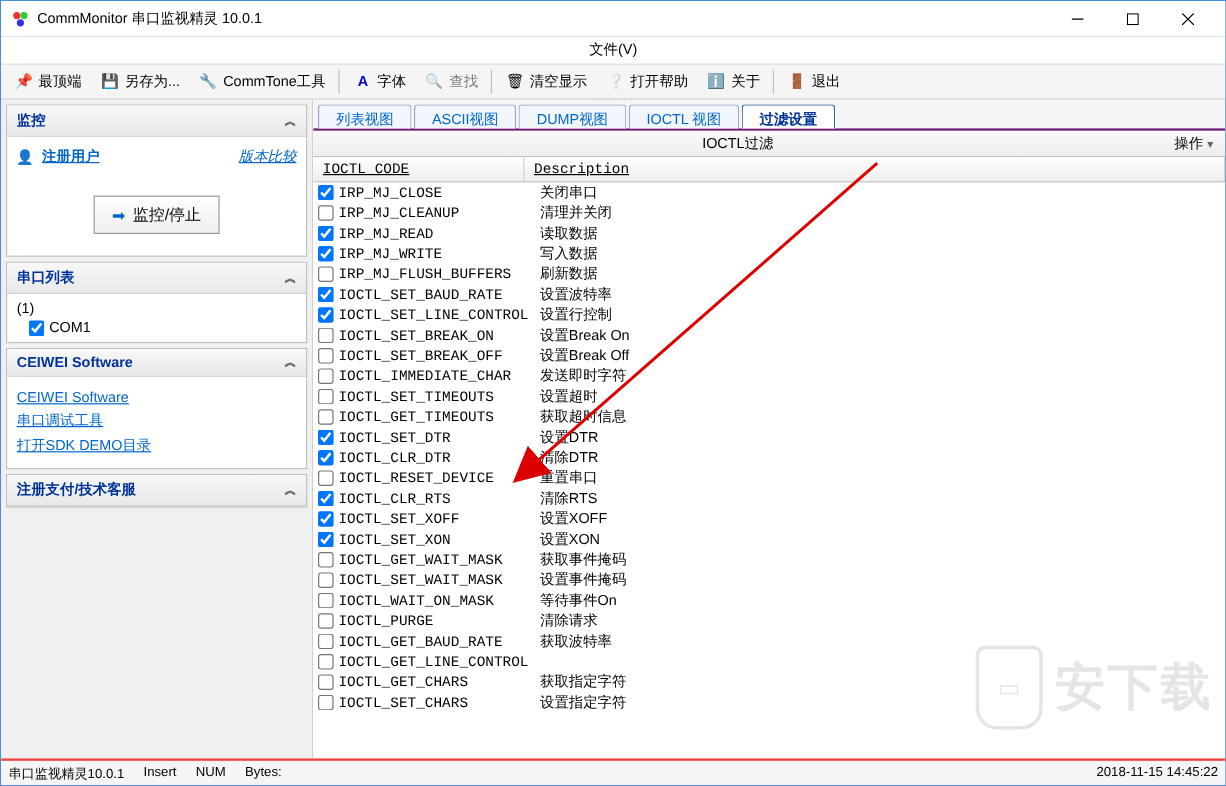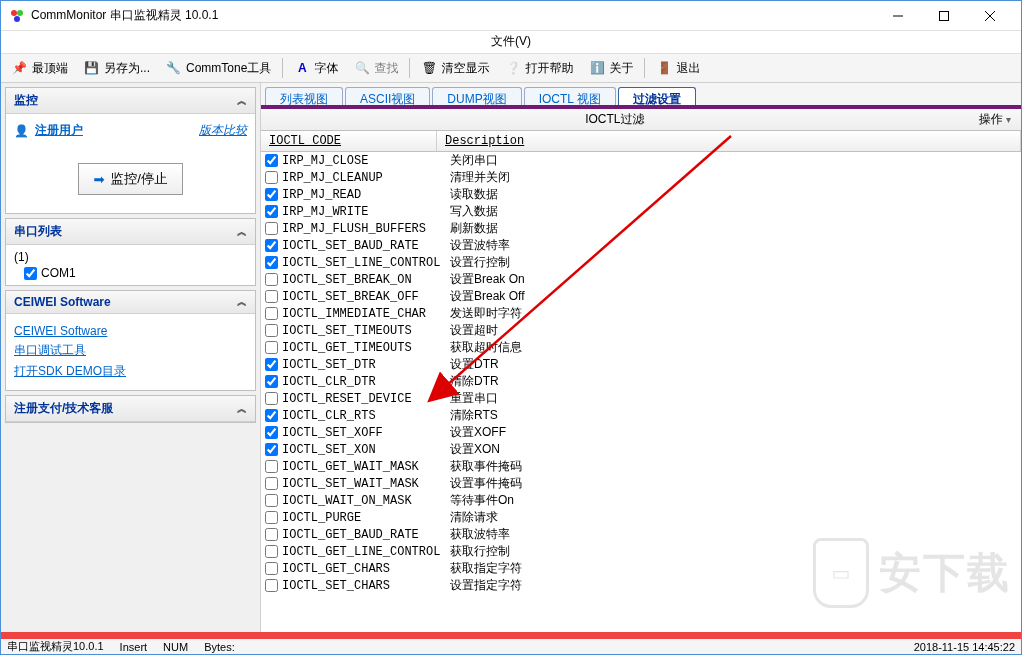--- a/index.html
+++ b/index.html
@@ -20,36 +20,36 @@
 .left-panel { width: 260px; background: #f0f0f0; border-right: 1px solid #d0d0d0; display: flex; flex-direction: column; overflow-y: auto; padding: 4px; gap: 4px; }
 .panel-section { background: #fff; border: 1px solid #c0c0c0; }
 .panel-header { background: linear-gradient(#f8f8f8, #e8e8e8); padding: 4px 8px; display: flex; align-items: center; justify-content: space-between; font-weight: bold; color: #003399; border-bottom: 1px solid #d0d0d0; cursor: pointer; }
 .panel-body { padding: 8px; }
 .user-link { color: #0066cc; text-decoration: underline; font-weight: bold; cursor: pointer; }
 .version-link { color: #0066cc; text-decoration: underline; font-style: italic; cursor: pointer; float: right; }
 .monitor-btn { display: inline-flex; align-items: center; gap: 6px; padding: 6px 14px; border: 1px solid #999; background: linear-gradient(#fff,#eee); cursor: pointer; margin: 10px auto; }
 .link-item { color: #0066cc; text-decoration: underline; cursor: pointer; display: block; padding: 2px 0; }
 .tree-item { display: flex; align-items: center; gap: 4px; padding: 1px 0; }
 .right-panel { flex: 1; display: flex; flex-direction: column; background: #fff; overflow: hidden; }
-.tabs { display: flex; height: 26px; background: #f5f5f5; border-bottom: 4px solid #701a75; padding-left: 4px; padding-top: 4px; }
+.tabs { display: flex; height: 26px; background: #f5f5f5; border-bottom: 2px solid #701a75; padding-left: 4px; padding-top: 4px; }
 .tab { padding: 3px 14px; border: 1px solid #9ac; border-bottom: none; margin-right: 2px; background: #f0f6fc; color: #0066cc; cursor: pointer; border-radius: 3px 3px 0 0; font-size: 12px; }
 .tab.active { background: #fff; font-weight: bold; color: #003399; border-color: #369; }
 .filter-header { display: flex; align-items: center; background: linear-gradient(#f8f8f8,#eee); border-bottom: 1px solid #c0c0c0; height: 22px; }
 .filter-title { flex: 1; text-align: center; font-size: 12px; }
 .filter-actions { padding: 0 10px; cursor: pointer; }
 .list-container { flex: 1; overflow-y: auto; position: relative; }
 .list-header { display: flex; background: linear-gradient(#fff,#eee); border-bottom: 1px solid #c0c0c0; position: sticky; top: 0; }
 .list-header-cell { padding: 3px 8px; border-right: 1px solid #d0d0d0; font-family: "Courier New", monospace; font-size: 12px; text-decoration: underline; }
 .col-code { width: 176px; }
 .col-desc { flex: 1; }
 .list-row { display: flex; align-items: center; height: 17px; padding-left: 4px; }
 .list-row input[type=checkbox] { margin-right: 4px; }
 .list-cell-code { width: 168px; font-family: "Courier New", monospace; font-size: 12px; white-space: nowrap; overflow: hidden; }
 .list-cell-desc { flex: 1; font-size: 12px; }
-.statusbar { height: 22px; display: flex; align-items: center; padding: 0 6px; background: #f5f5f5; border-top: 7px solid #ef4444; gap: 16px; font-size: 11px; }
+.statusbar { height: 22px; display: flex; align-items: center; padding: 0 6px; background: #f5f5f5; border-top: 2px solid #ef4444; gap: 16px; font-size: 11px; }
 .statusbar .spacer { flex: 1; }
 .status-link { color: #0066cc; text-decoration: underline; cursor: pointer; }
 .chevron { font-size: 10px; color: #666; }
 .arrow-overlay { position: absolute; pointer-events: none; }
 svg { display: block; }
 .watermark { position: absolute; right: 10px; bottom: 24px; opacity: 0.12; pointer-events: none; display: flex; align-items: center; gap: 10px; }
 .watermark .shield { width: 56px; height: 70px; border: 3px solid #333; border-radius: 8px 8px 18px 18px; display:flex; align-items:center; justify-content:center; font-size:20px; color:#333;}
 .watermark .wmtxt { font-size: 42px; color: #333; font-weight: bold; letter-spacing: 2px; }
 </style>
 </head>
@@ -326,21 +326,20 @@
               <div class="list-cell-desc">清除请求</div>
             </div>
             <div class="list-row">
               <input type="checkbox" style="">
               <div class="list-cell-code">IOCTL_GET_BAUD_RATE</div>
               <div class="list-cell-desc">获取波特率</div>
             </div>
             <div class="list-row">
               <input type="checkbox" style="">
               <div class="list-cell-code">IOCTL_GET_LINE_CONTROL</div>
-              <div class="list-cell-desc">获取行控制</div>
             </div>
             <div class="list-row">
               <input type="checkbox" style="">
               <div class="list-cell-code">IOCTL_GET_CHARS</div>
               <div class="list-cell-desc">获取指定字符</div>
             </div>
             <div class="list-row">
               <input type="checkbox" style="">
               <div class="list-cell-code">IOCTL_SET_CHARS</div>
               <div class="list-cell-desc">设置指定字符</div>

